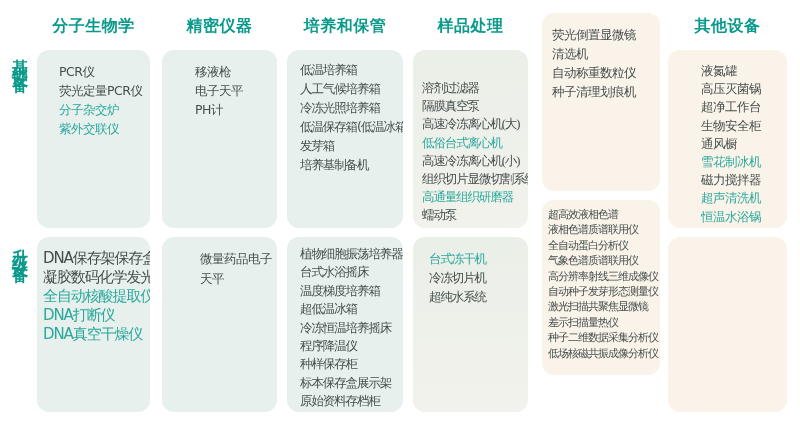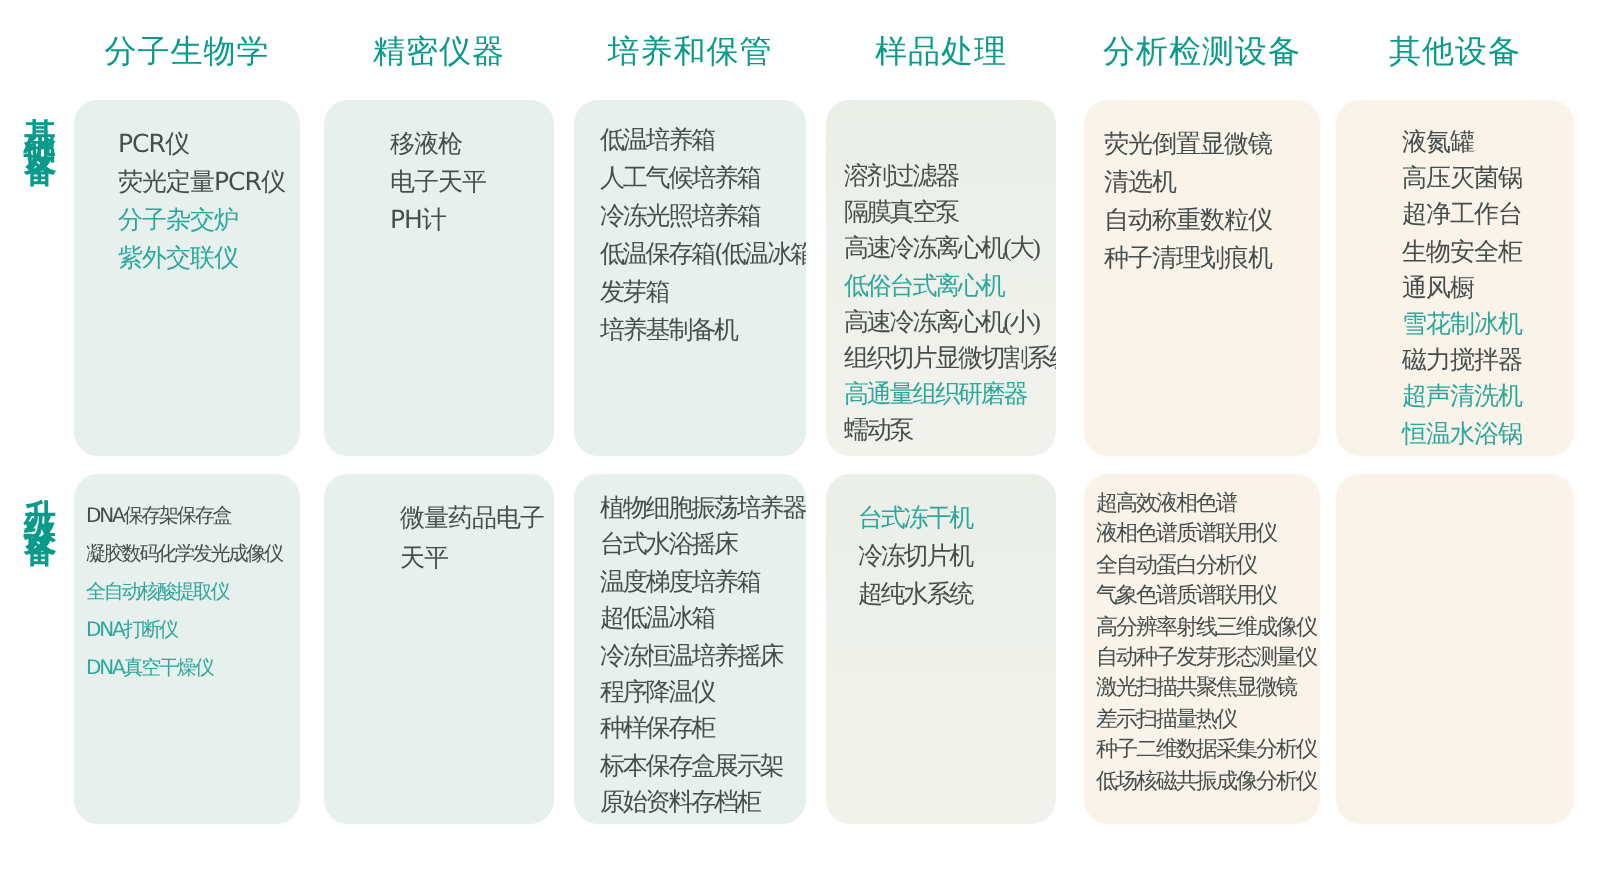--- a/index.html
+++ b/index.html
@@ -29,21 +29,21 @@
   .column{position:absolute;top:13px;}
   .c1{left:37px;width:113px;}
   .c2{left:162px;width:115px;}
   .c3{left:287px;width:116px;}
   .c4{left:413px;width:115px;}
   .c5{left:542px;width:118px;}
   .c6{left:668px;width:119px;}
 
   .col-header{
     height:29px;line-height:26px;text-align:center;
-    font-size:16px;font-weight:normal;color:var(--accent);
+    font-size:16px;font-weight:bold;color:var(--accent);
     letter-spacing:0.5px;white-space:nowrap;margin-bottom:8px;
   }
 
   .card{
     border-radius:12px;overflow:hidden;
     background:var(--card-green);
   }
   .card.basic{height:178px;}
   .card.upgrade{height:175px;margin-top:9px;}
   .c4 .card{background:linear-gradient(180deg,#EAEFE8 0%,#F2F2EC 100%);}
@@ -52,21 +52,21 @@
   .items{list-style:none;padding:12px 4px 6px 13px;}
   .items li{
     font-size:12.5px;line-height:19px;color:var(--txt);
     letter-spacing:-0.5px;white-space:nowrap;
   }
   .items li.hl{color:var(--hl);}
 
   
   .c1 .basic .items{padding-left:22px;}
   .c1 .upgrade .items{padding-left:6px;}
-  .c1 .upgrade .items li{font-size:10px;letter-spacing:-1.1px;}
+  .c1 .upgrade .items li{font-size:15px;letter-spacing:-1.1px;}
   .c2 .basic .items{padding-left:33px;}
   .c2 .upgrade .items{padding-left:38px;}
   .c2 .upgrade .items li{white-space:normal;line-height:20px;}
   .c3 .items li{letter-spacing:-1.1px;}
   .c3 .basic .items{padding-top:10px;}
   .c3 .upgrade .items{padding-top:8px;}
   .c3 .upgrade .items li{line-height:18.4px;}
   .c4 .items li{letter-spacing:-1.1px;}
   .c4 .basic .items{padding-left:9px;padding-top:29px;font-family:Liberation Serif, serif;}
   .c4 .basic .items li{line-height:18.2px;}
@@ -161,21 +161,20 @@
         </div>
         <div class="card upgrade">
           <ul class="items">
             <li class="hl">台式冻干机</li>
             <li class="">冷冻切片机</li>
             <li class="">超纯水系统</li>
           </ul>
         </div>
       </div>
       <div class="column c5">
-        <div class="col-header">分析检测设备</div>
         <div class="card basic">
           <ul class="items">
             <li class="">荧光倒置显微镜</li>
             <li class="">清选机</li>
             <li class="">自动称重数粒仪</li>
             <li class="">种子清理划痕机</li>
           </ul>
         </div>
         <div class="card upgrade">
           <ul class="items">

